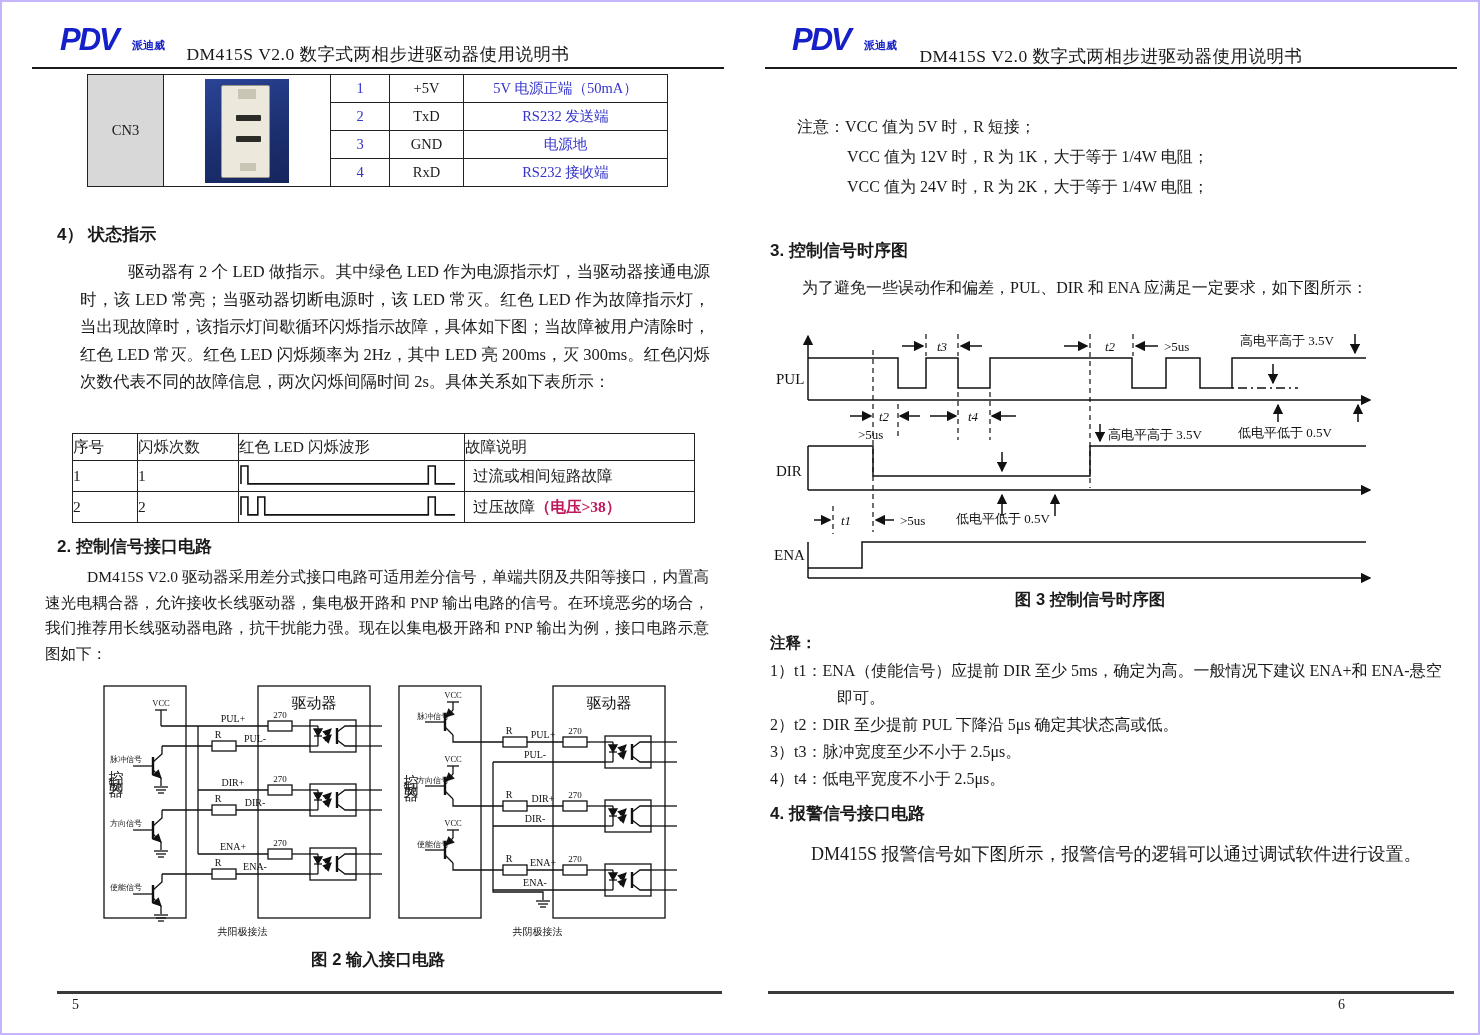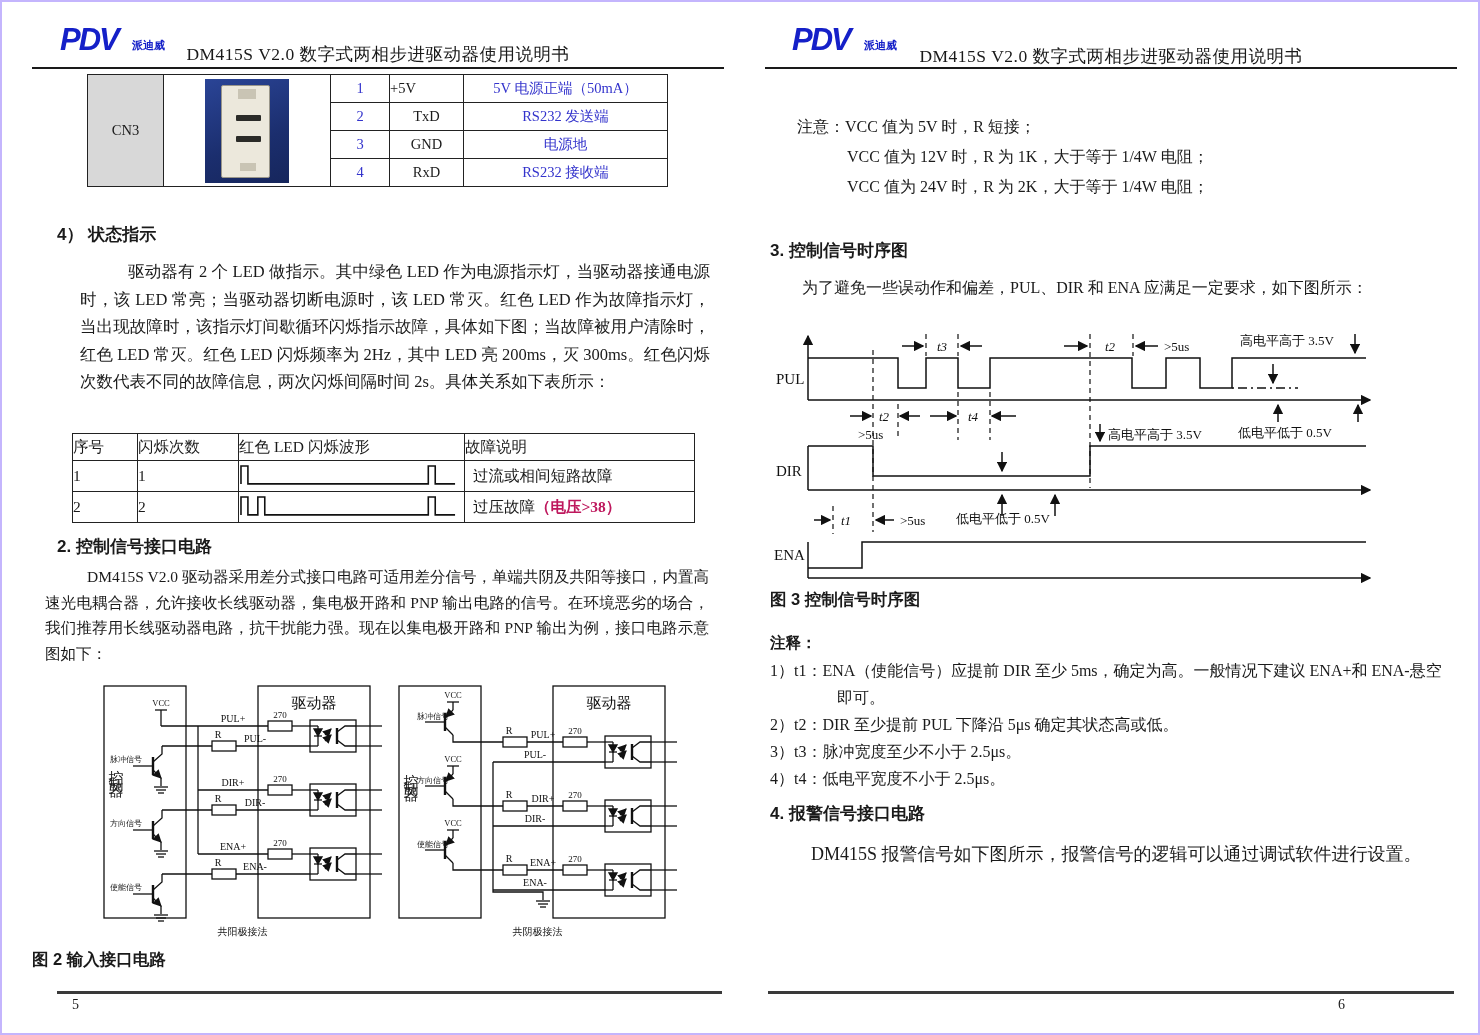--- a/index.html
+++ b/index.html
@@ -27,21 +27,21 @@
   .led-t td,.led-t th{text-align:left;}
   .photo{width:84px;height:104px;margin:2px auto;position:relative;
          background:linear-gradient(160deg,#2a4496 0%,#1b2e6e 60%,#16265c 100%);}
   .conn-body{position:absolute;left:19%;top:6%;width:56%;height:88%;
          background:#ece8dc;border:1px solid #9a968a;border-radius:2px;}
   .conn-slot{position:absolute;left:30%;width:52%;height:7%;background:#2b2b28;border-radius:1px;}
   .conn-notch{position:absolute;background:#c9c4b4;}
   .vtext{writing-mode:vertical-rl;text-orientation:upright;font-size:15px;letter-spacing:7px;}
   .cap{font-size:10px;text-align:center;}
   .figcap{font-family:"Liberation Sans","DejaVu Sans",sans-serif;font-weight:bold;
-          font-size:16.5px;text-align:left;}
+          font-size:16.5px;text-align:center;}
   .notice{font-size:16px;line-height:30px;}
   .notice .ind{padding-left:50px;}
   .notes-title{font-family:"Liberation Sans","DejaVu Sans",sans-serif;font-weight:bold;font-size:15.5px;}
   .note-item{font-size:16px;line-height:27px;padding-left:67px;text-indent:-67px;}
   svg text{font-family:"Liberation Serif","DejaVu Serif",serif;fill:#111;}
   svg .tt{font-style:italic;}
 </style>
 </head>
 <body>
 
@@ -60,21 +60,21 @@
         <div class="photo">
           <div class="conn-body">
             <div class="conn-notch" style="left:35%;top:4%;width:38%;height:10%;"></div>
             <div class="conn-slot" style="top:32%;"></div>
             <div class="conn-slot" style="top:55%;"></div>
             <div class="conn-notch" style="left:38%;top:84%;width:34%;height:9%;"></div>
           </div>
         </div>
       </td>
       <td class="blue" style="width:58px;text-align:center;height:27px;">1</td>
-      <td style="width:73px;">+5V</td>
+      <td style="width:73px;text-align:center;">+5V</td>
       <td class="blue" style="width:203px;text-align:center;">5V 电源正端（50mA）</td>
     </tr>
     <tr>
       <td class="blue" style="text-align:center;height:27px;">2</td>
       <td style="text-align:center;">TxD</td>
       <td class="blue" style="text-align:center;">RS232 发送端</td>
     </tr>
     <tr>
       <td class="blue" style="text-align:center;height:27px;">3</td>
       <td style="text-align:center;">GND</td>

